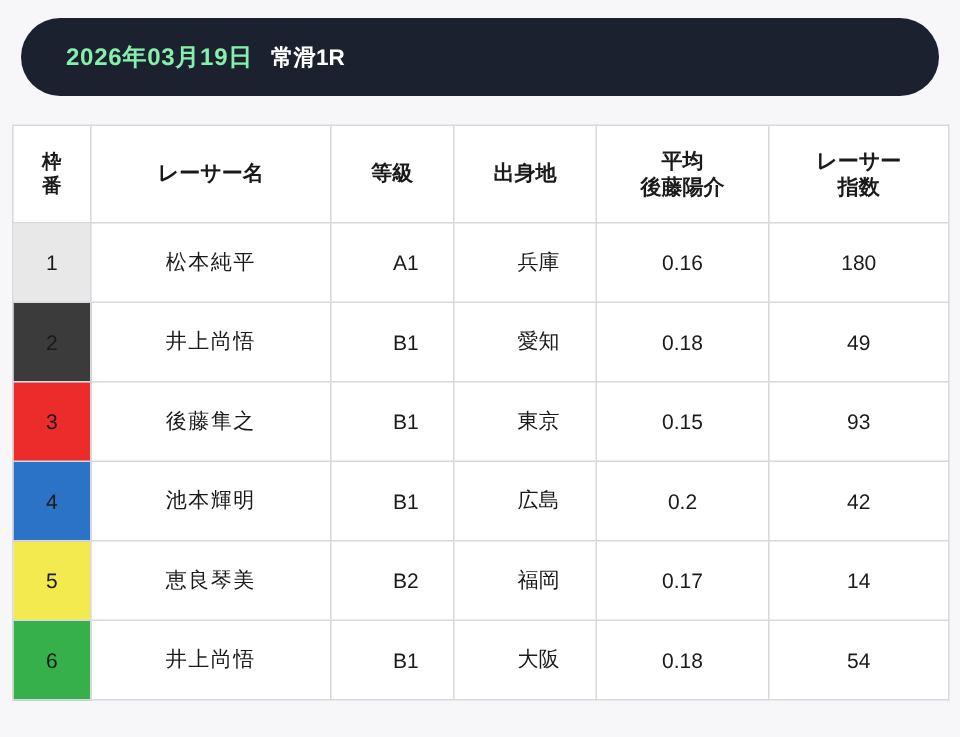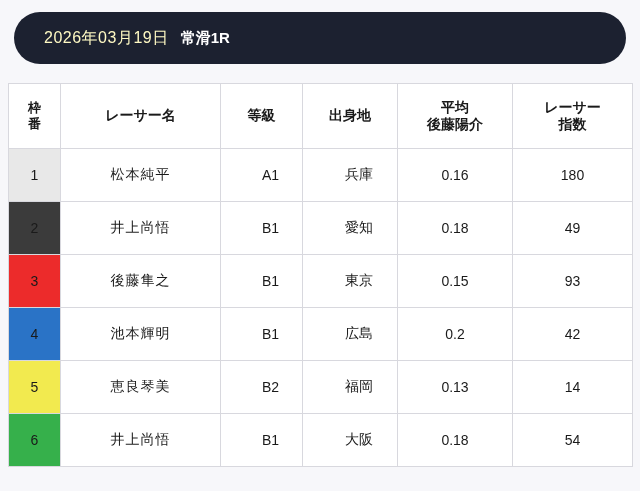--- a/index.html
+++ b/index.html
@@ -28,23 +28,23 @@
     width: 612px;
     height: 52px;
     background: #1c2130;
     border-radius: 26px;
     display: flex;
     align-items: center;
     box-sizing: border-box;
     padding-left: 30px;
   }
   .header-date {
-    color: #fef9c3;
+    color: #86efac;
     font-size: 16px;
-    font-weight: normal;
+    font-weight: bold;
     letter-spacing: 0.5px;
   }
   .header-race {
     color: #ffffff;
     font-size: 15px;
     font-weight: bold;
     margin-left: 12px;
   }
 
   
@@ -191,21 +191,21 @@
           <td class="class-cell">B1</td>
           <td class="origin-cell">広島</td>
           <td class="start-cell">0.2</td>
           <td class="index-cell">42</td>
         </tr>
         <tr>
           <td class="frame-cell frame-5">5</td>
           <td class="name-cell">恵良琴美</td>
           <td class="class-cell">B2</td>
           <td class="origin-cell">福岡</td>
-          <td class="start-cell">0.13</td>
+          <td class="start-cell">0.17</td>
           <td class="index-cell">14</td>
         </tr>
         <tr>
           <td class="frame-cell frame-6">6</td>
           <td class="name-cell">井上尚悟</td>
           <td class="class-cell">B1</td>
           <td class="origin-cell">大阪</td>
           <td class="start-cell">0.18</td>
           <td class="index-cell">54</td>
         </tr>

